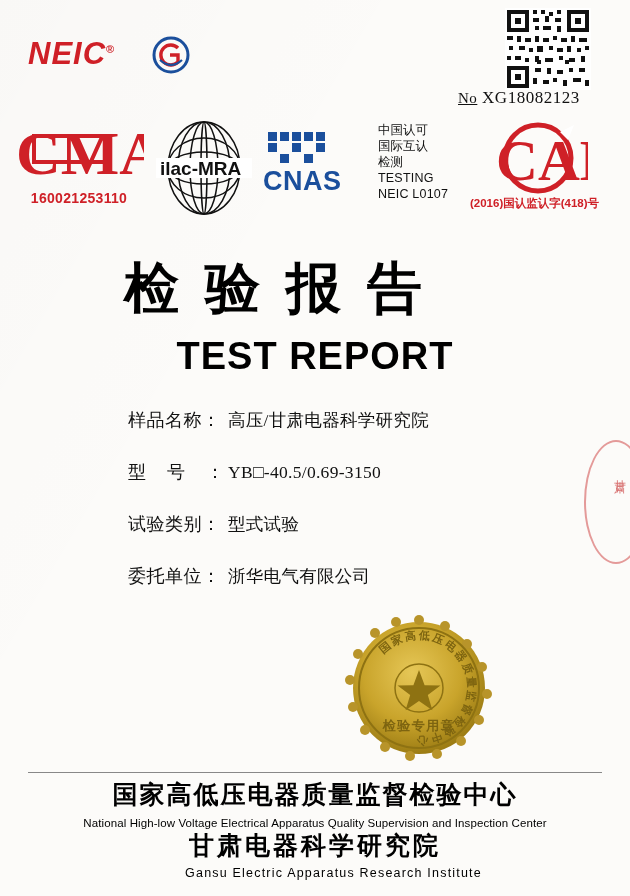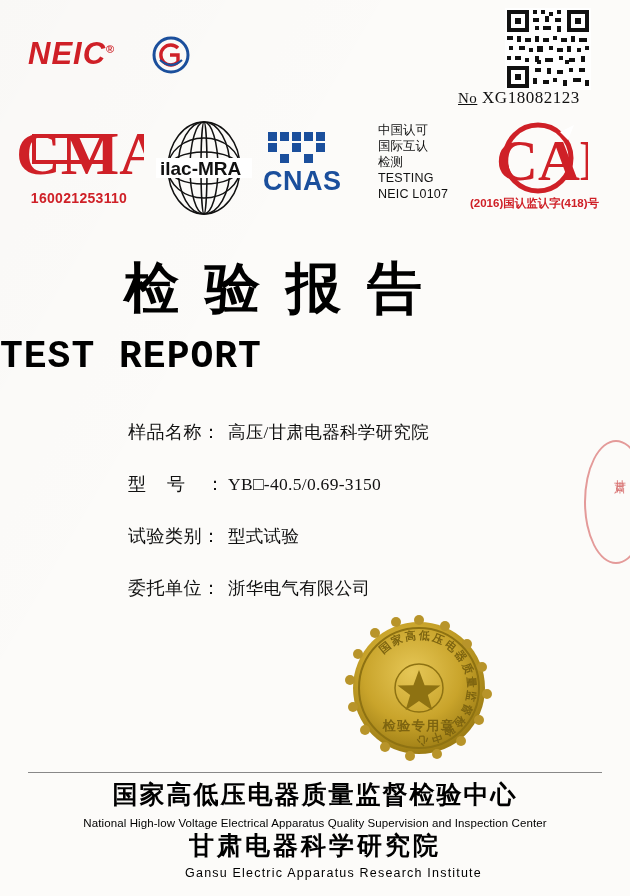--- a/index.html
+++ b/index.html
@@ -144,35 +144,34 @@
     font-size: 55px;
     letter-spacing: 26px;
     text-indent: 26px;
     color: #000;
   }
   .title-en {
     position: absolute;
     left: 0;
     top: 335px;
     width: 630px;
-    text-align: left;
-    font-family: Liberation Mono, monospace;
+    text-align: center;
+    font-family: Liberation Sans, sans-serif;
     font-weight: bold;
     font-size: 38px;
     letter-spacing: 1px;
     color: #000;
   }
 
   
   .fields {
     position: absolute;
     left: 128px;
     top: 408px;
     width: 430px;
-    margin-top: 12px;
   }
   .field-row {
     display: flex;
     align-items: baseline;
     margin-bottom: 28px;
     font-size: 18px;
     color: #111;
   }
   .field-label {
     width: 100px;

